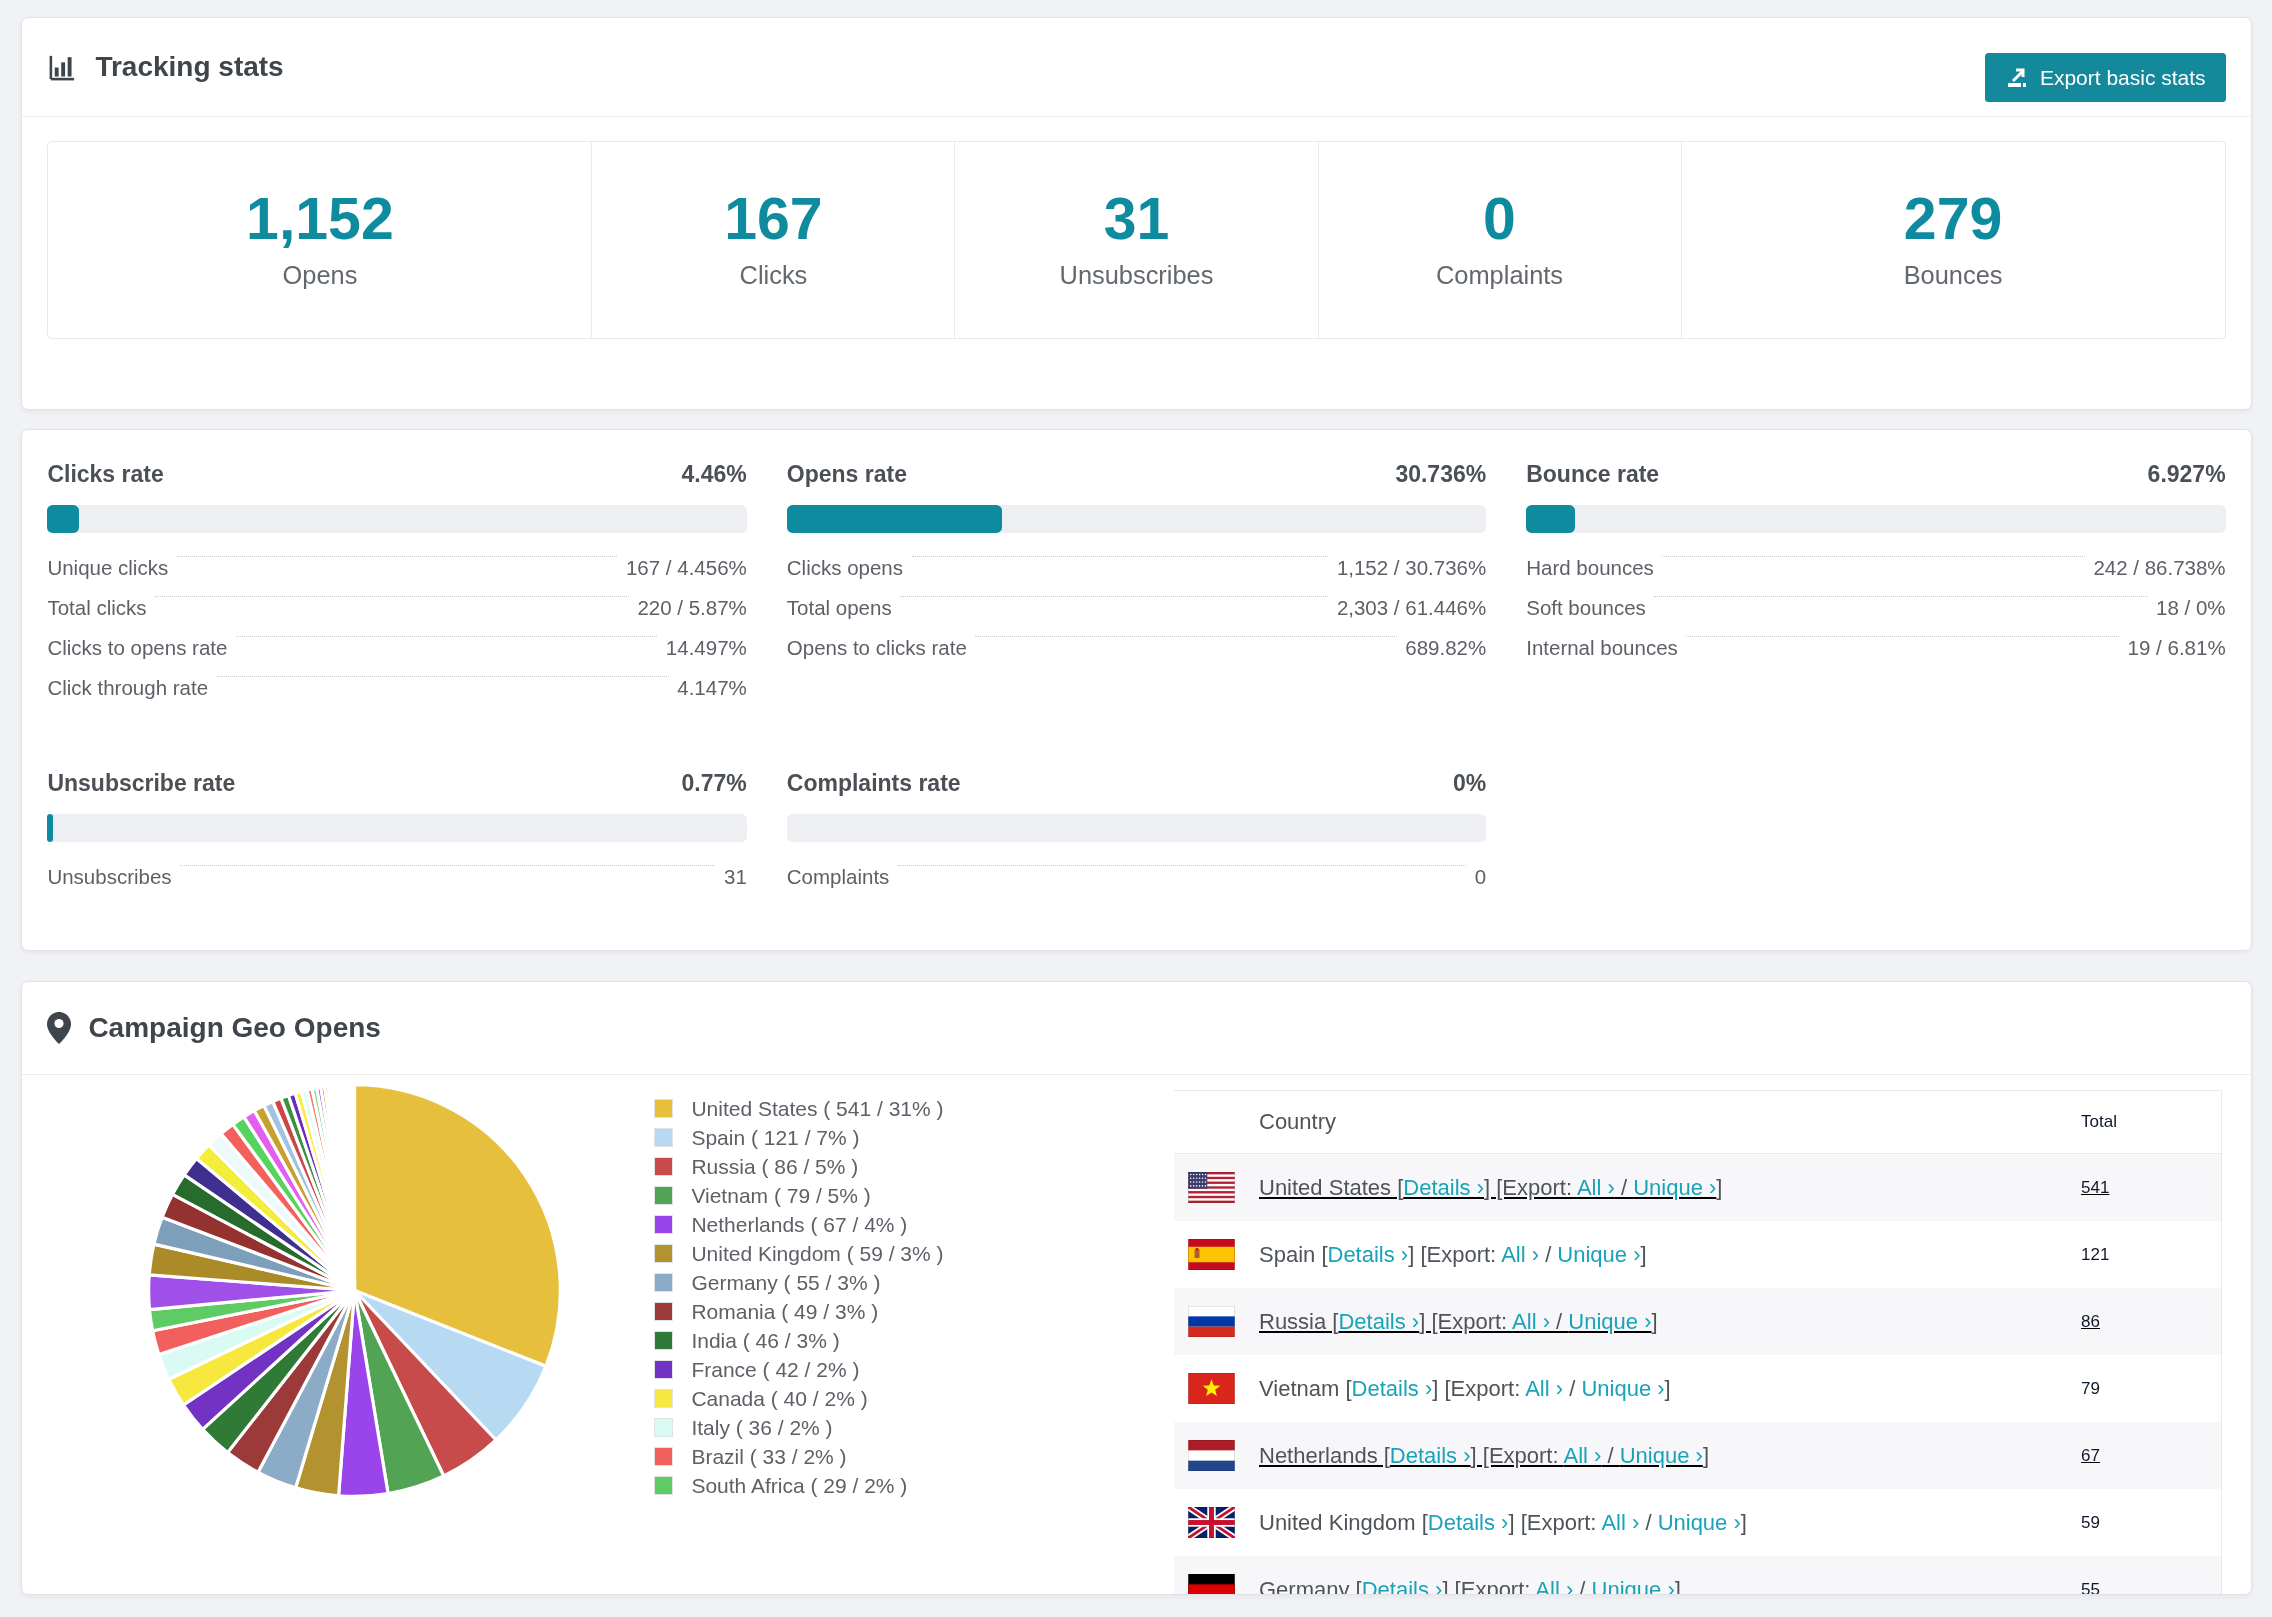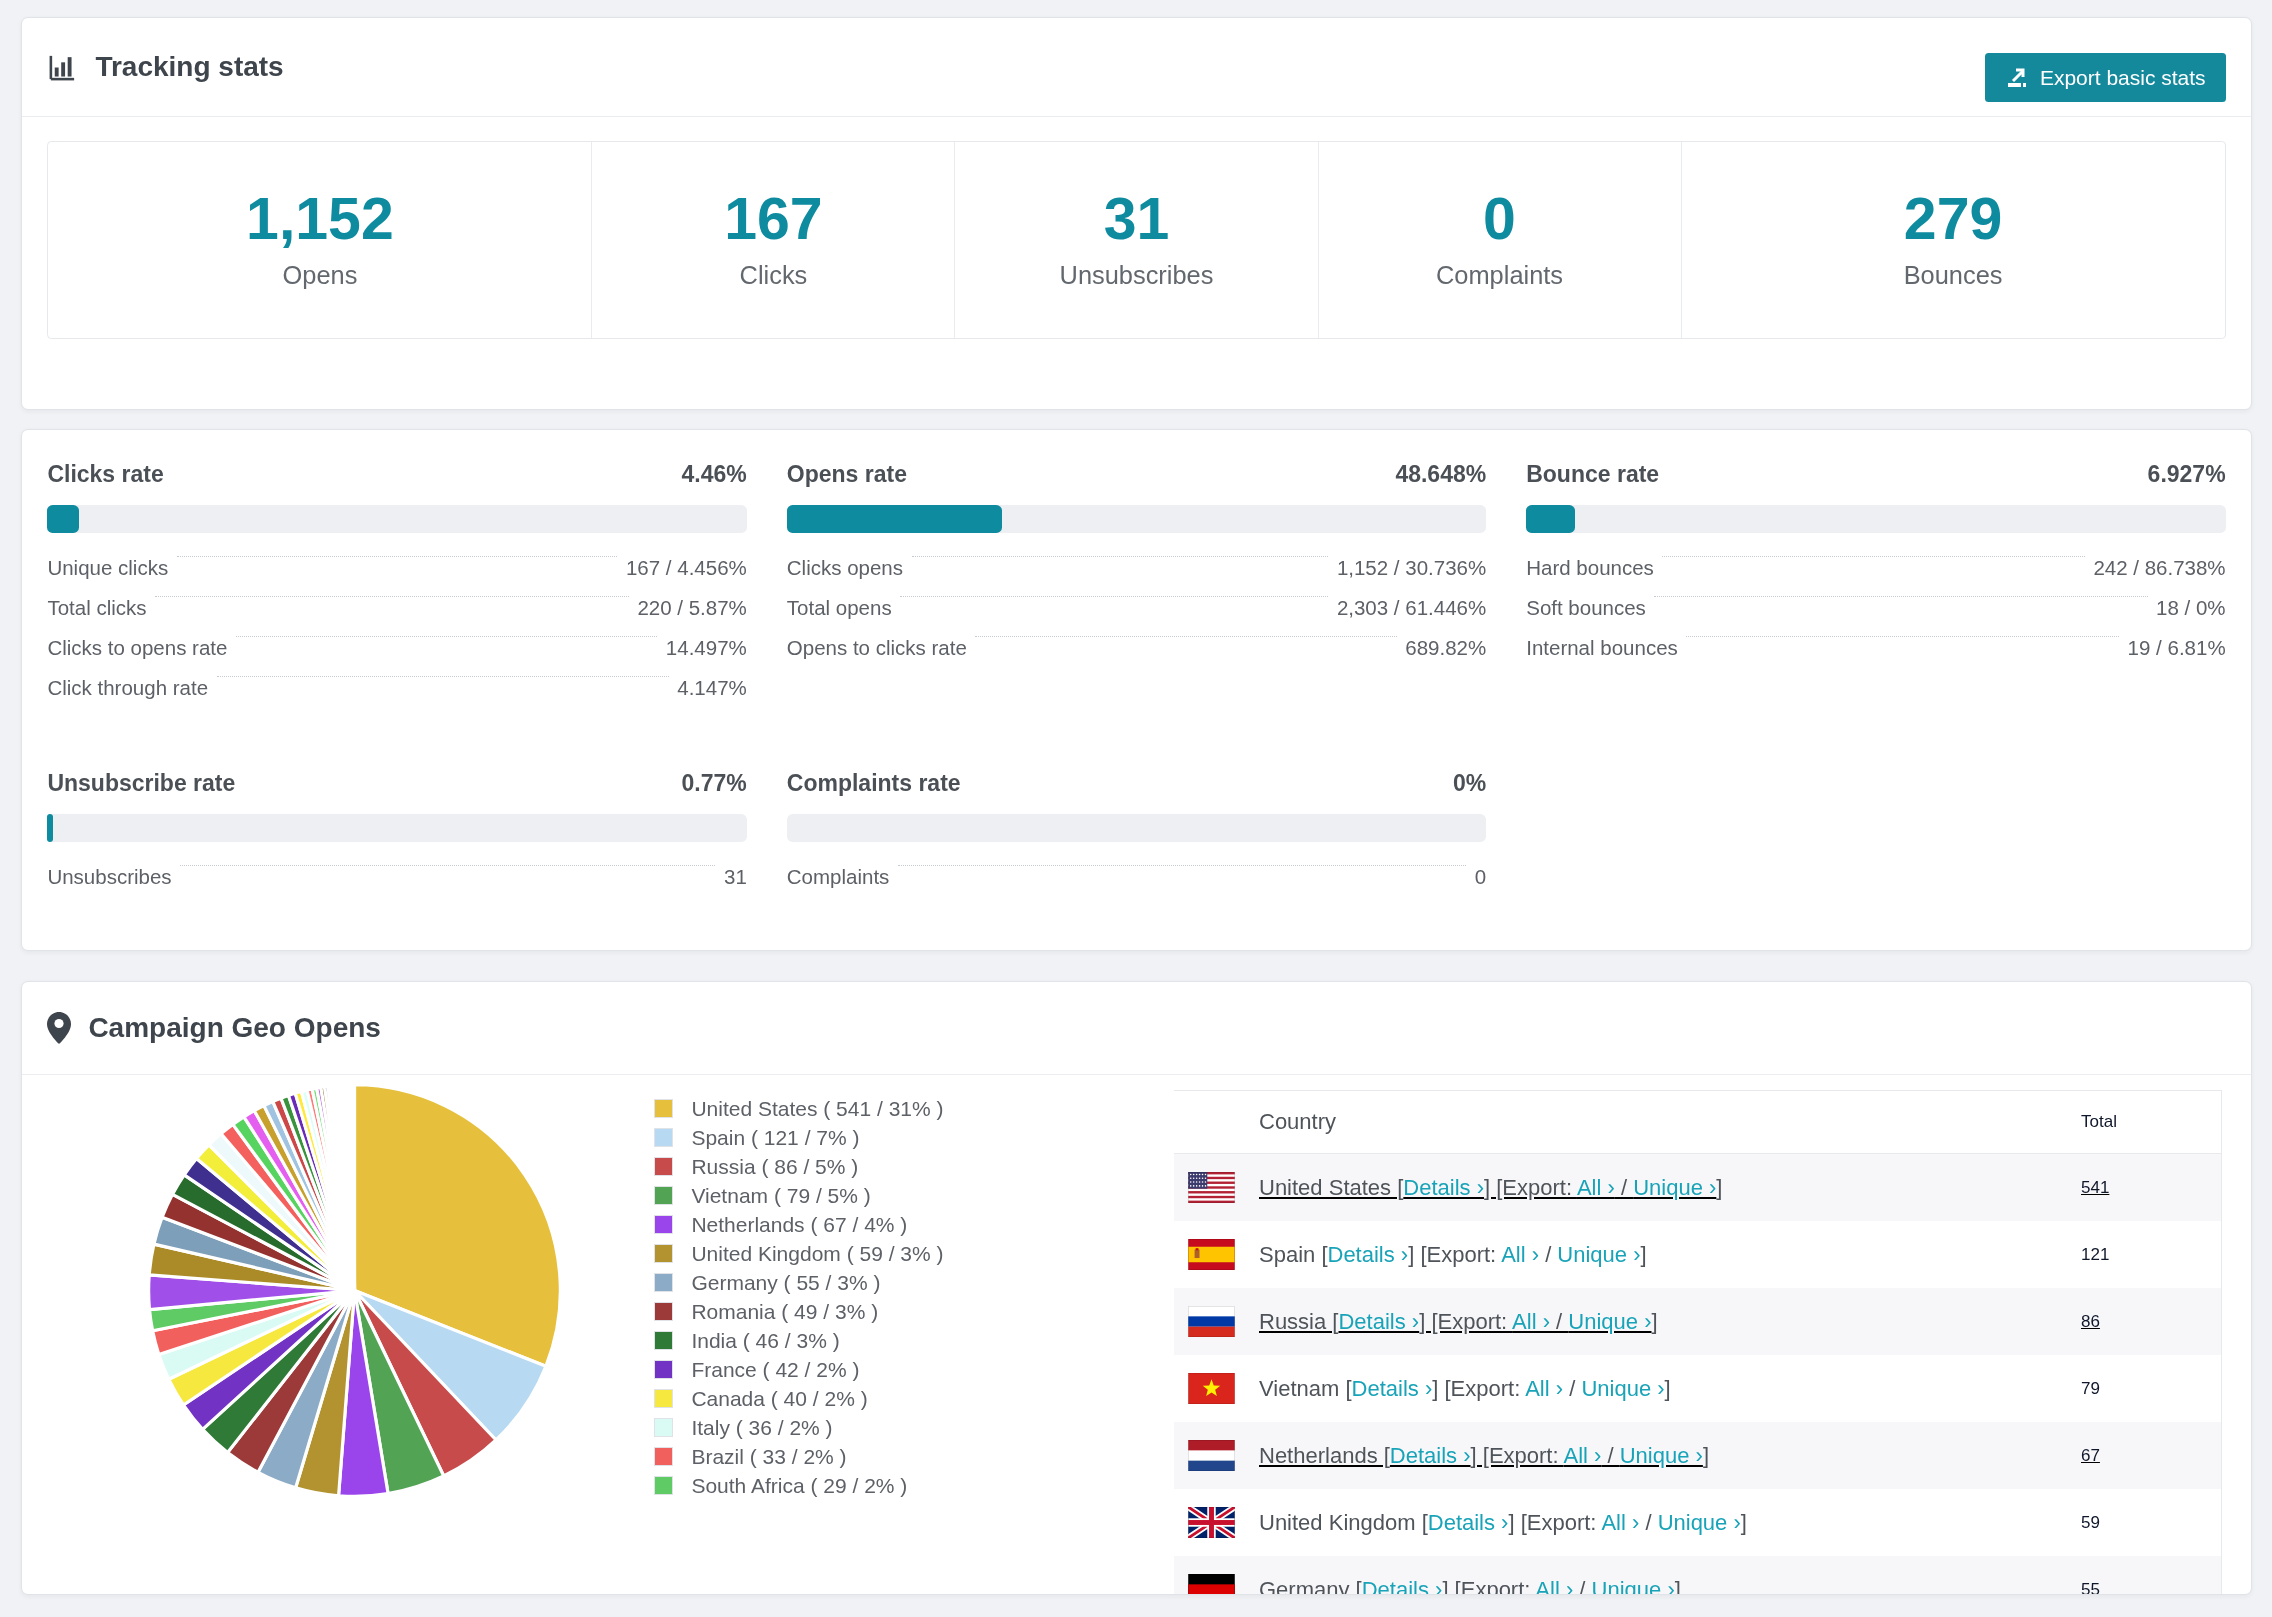--- a/index.html
+++ b/index.html
@@ -126,21 +126,21 @@
           <div class="rate-row">
             <span>Click through rate</span>
             <span class="leader"></span>
             <span class="rate-row-value">4.147%</span>
           </div>
         </div>
       </div>
       <div class="rate-block">
         <div class="rate-head">
           <span>Opens rate</span>
-          <span>48.648%</span>
+          <span>30.736%</span>
         </div>
         <div class="bar-track">
           <div class="bar-fill" style="width: 30.736%;"></div>
         </div>
         <div class="rate-rows">
           <div class="rate-row">
             <span>Clicks opens</span>
             <span class="leader"></span>
             <span class="rate-row-value">1,152 / 30.736%</span>
           </div>

